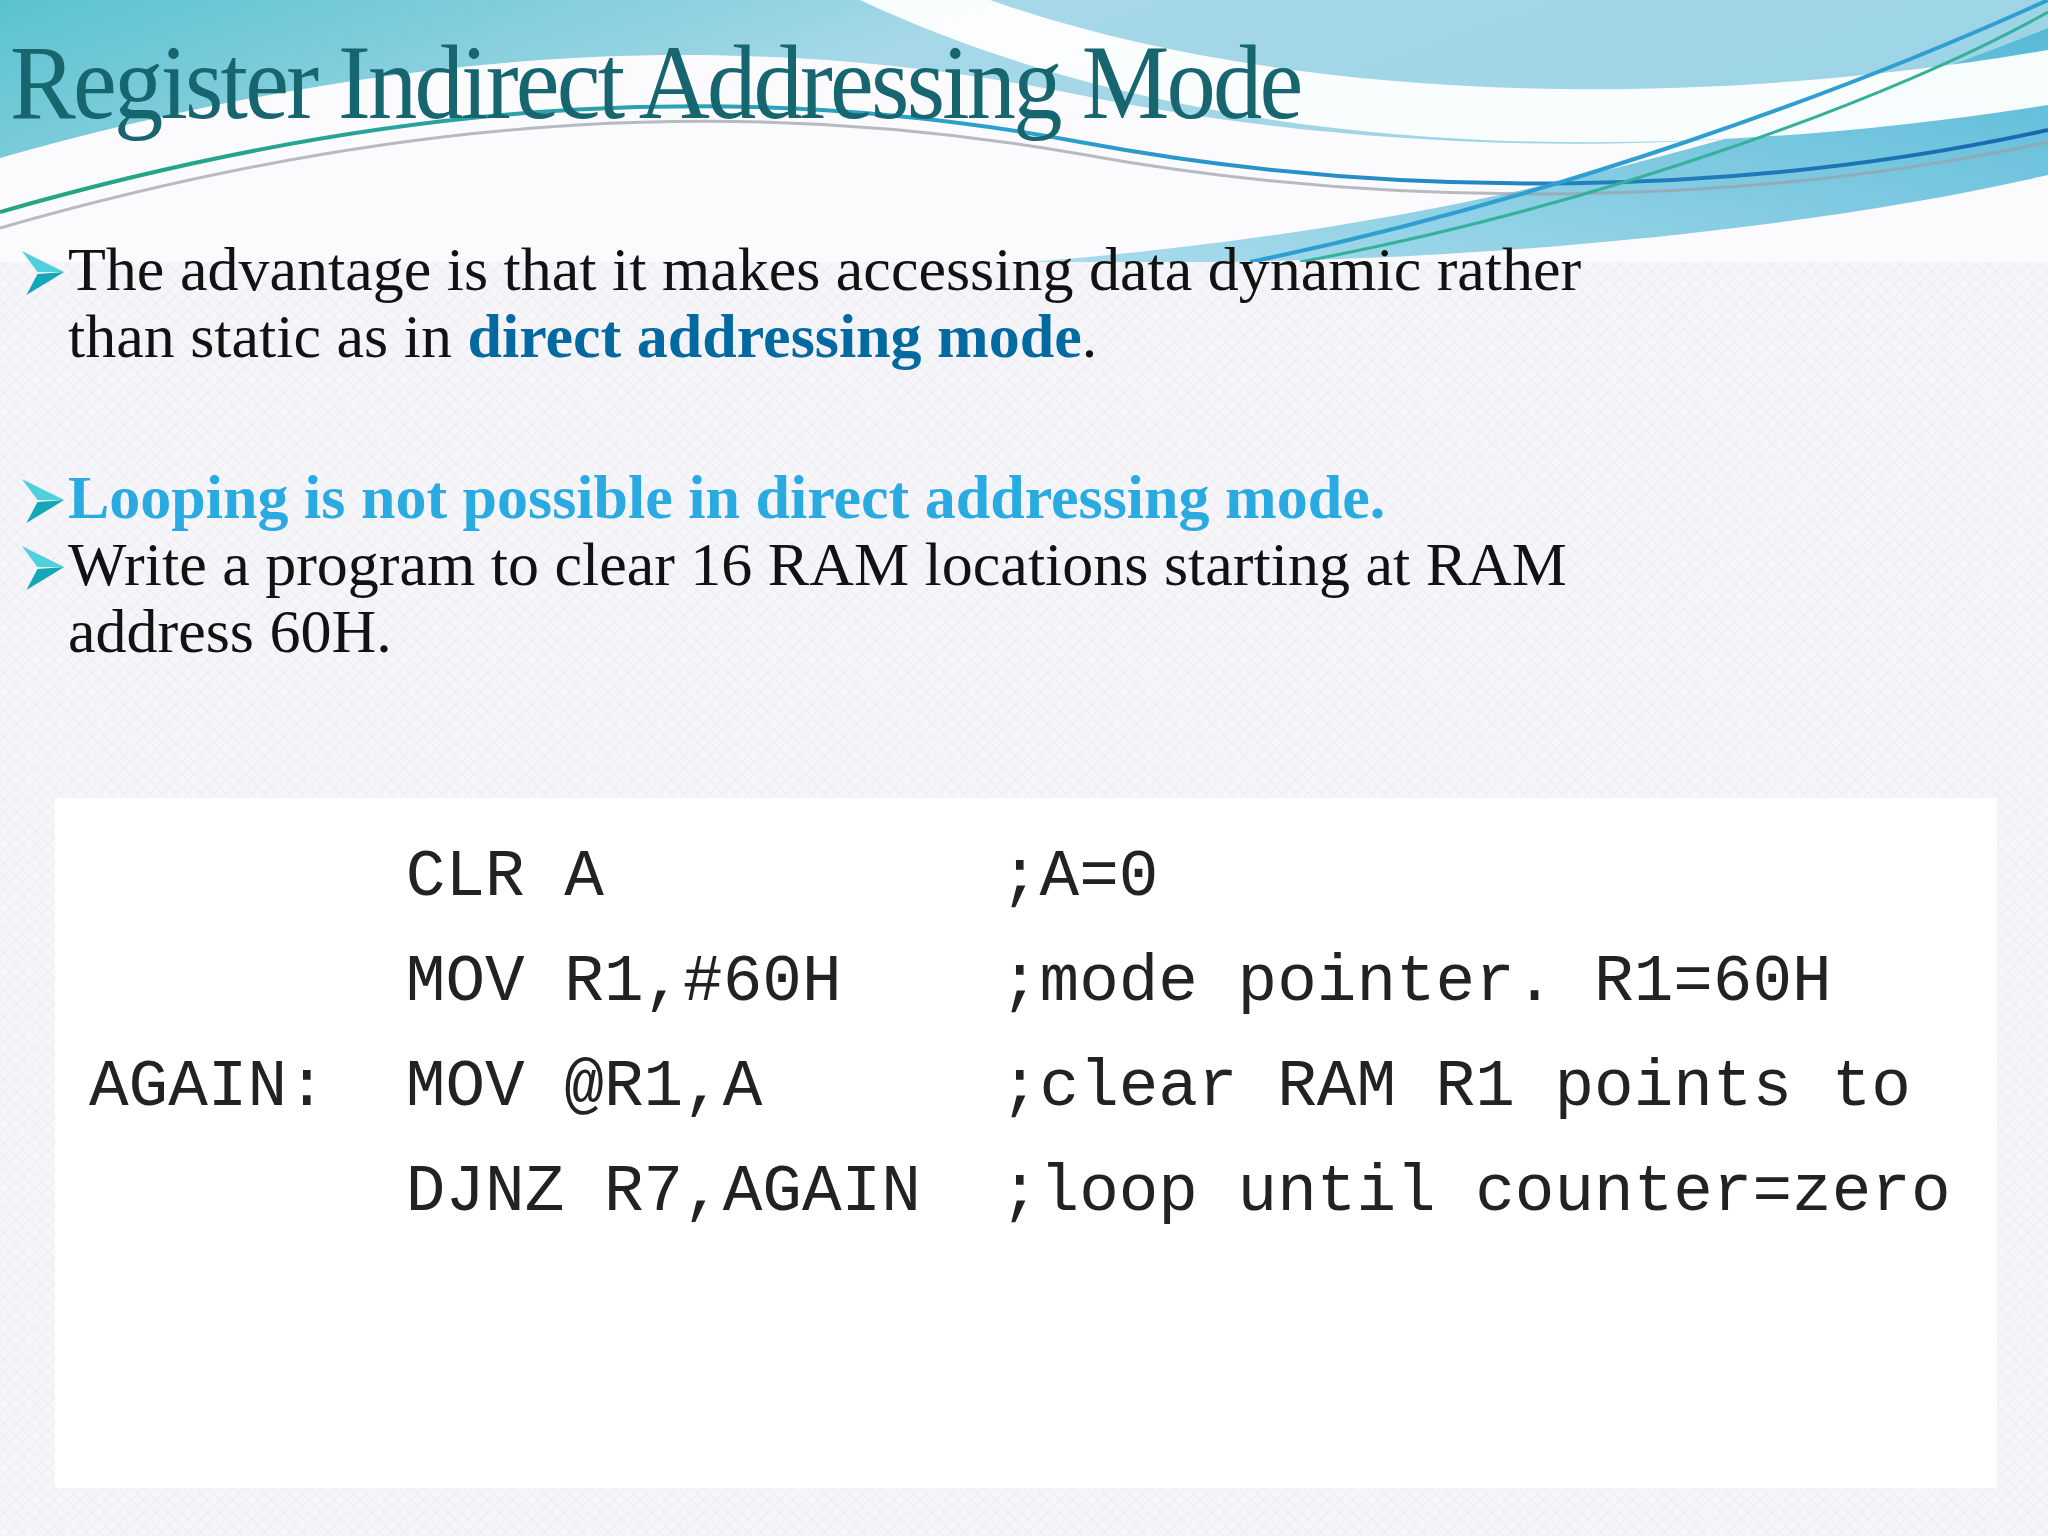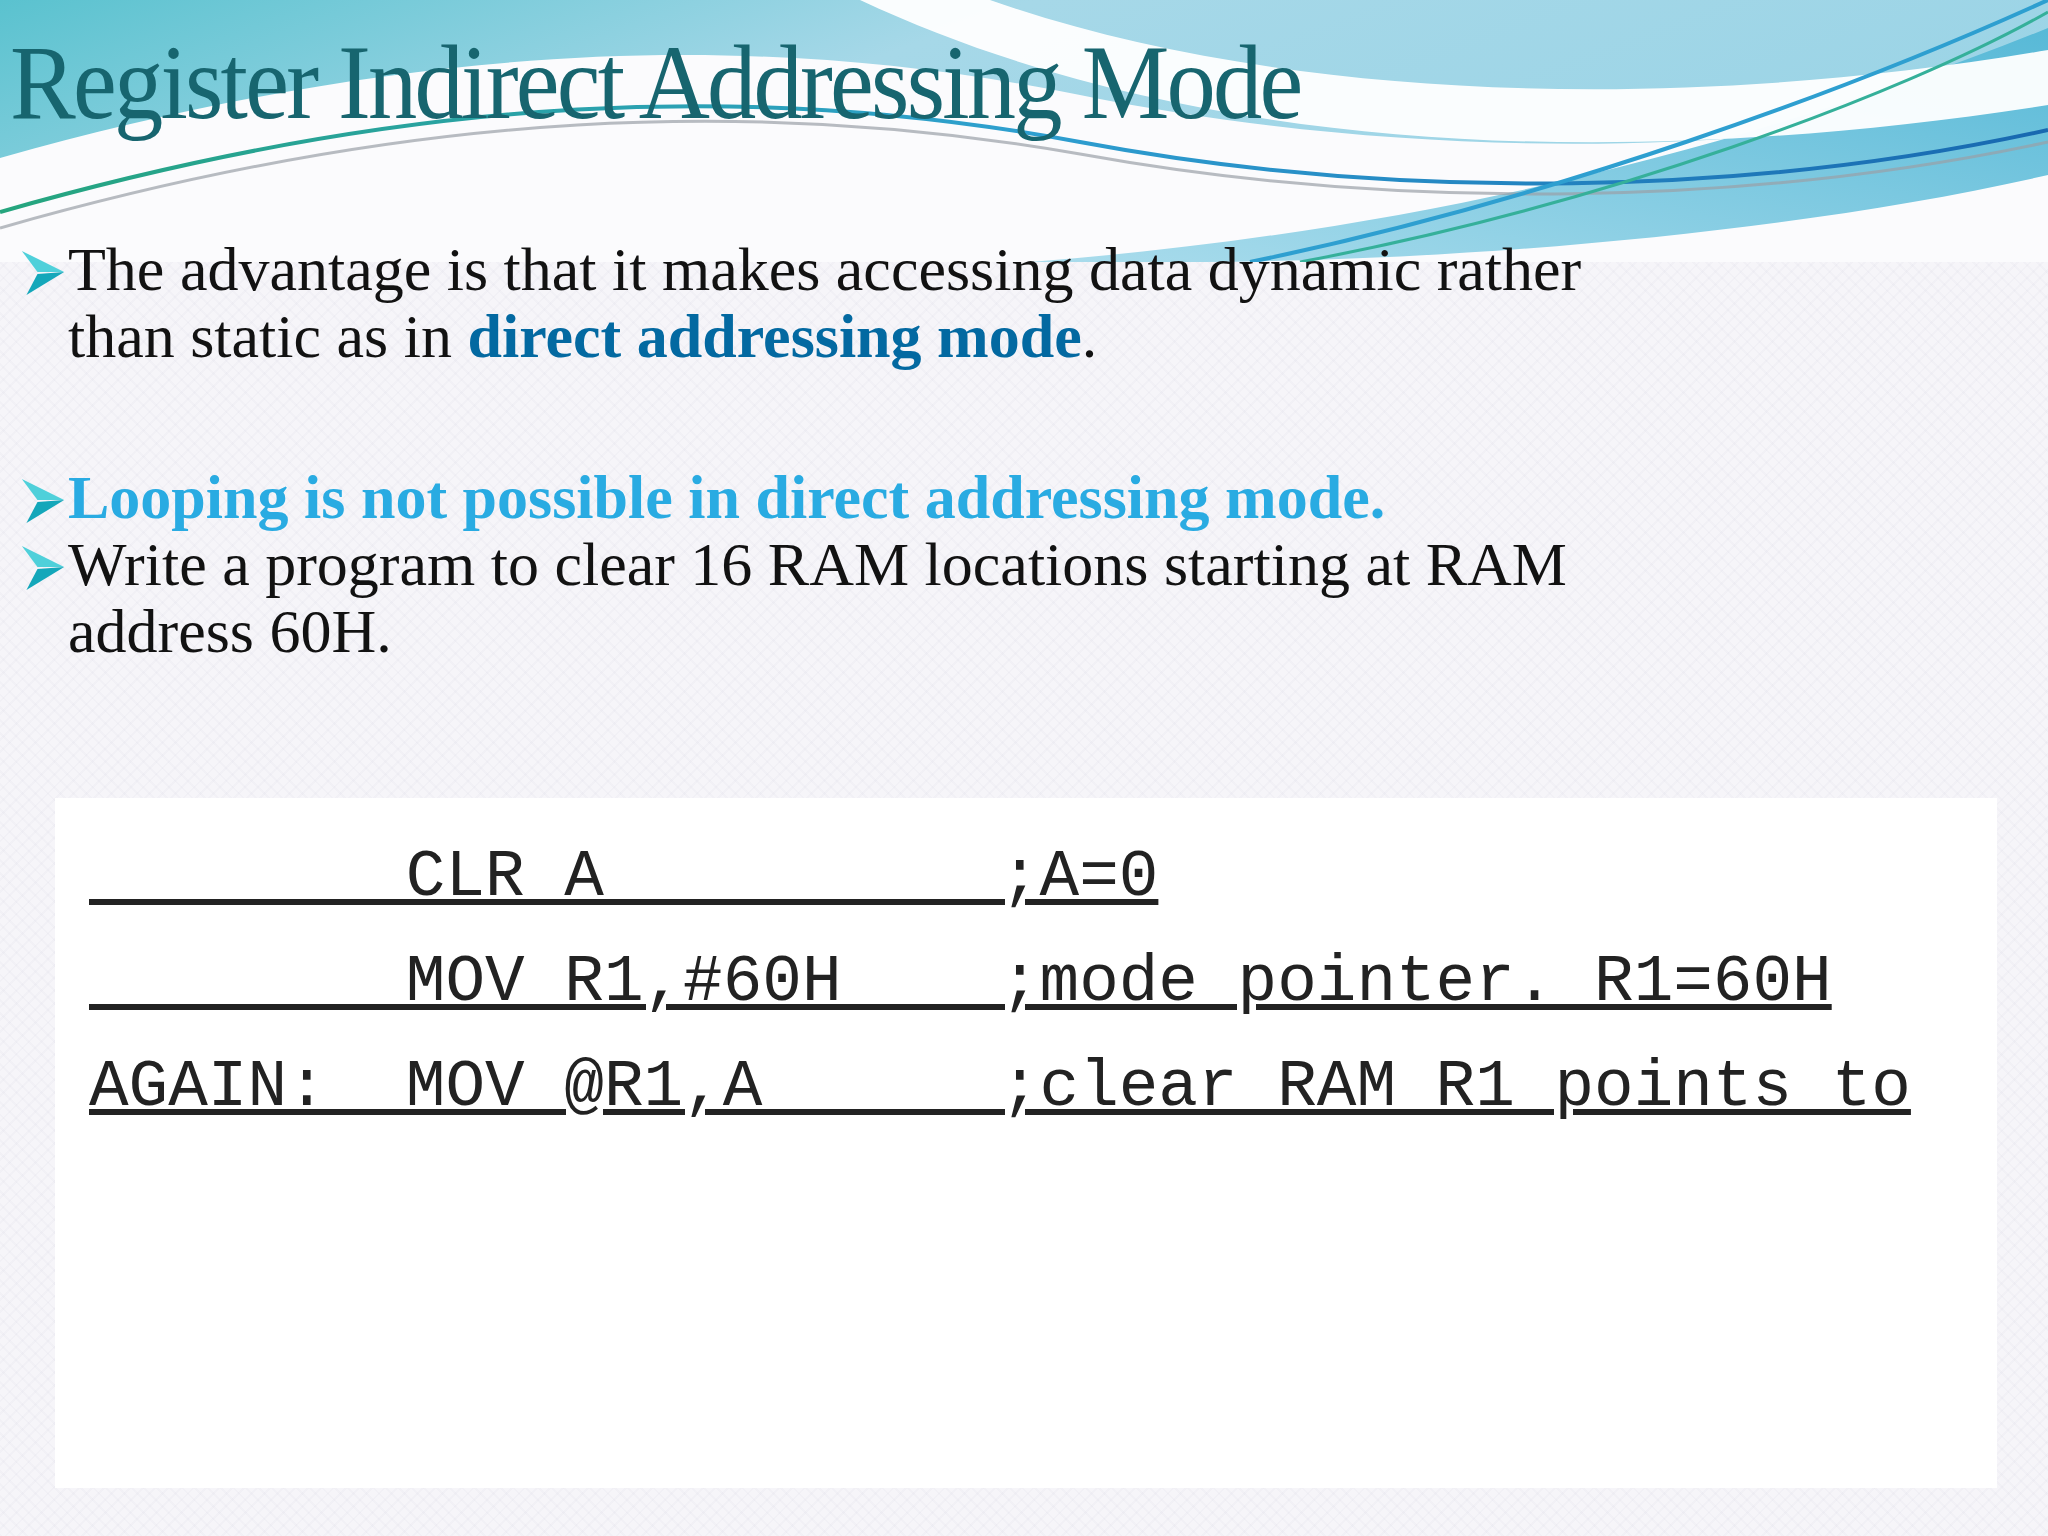--- a/index.html
+++ b/index.html
@@ -32,21 +32,21 @@
   .hl{color:#0369a1;font-weight:bold;}
   .cyan-line{color:#29abe2;font-weight:bold;}
 
   
   .code-box{
     position:absolute;left:55px;top:798px;width:1942px;height:690px;z-index:2;
     background:#ffffff;box-sizing:border-box;padding:27px 34px;
   }
   .code-line{
     font-family:"Liberation Mono","DejaVu Sans Mono",monospace;
-    font-size:66px;line-height:105px;color:#222222;white-space:pre;text-decoration:underline;
+    font-size:66px;line-height:105px;color:#222222;white-space:pre;
   }
 </style>
 </head>
 <body>
 
 <div class="slide">
 
   <svg class="header-waves" viewBox="0 0 2048 262" preserveAspectRatio="none" aria-hidden="true">
     <defs>
       <linearGradient id="gBase" x1="0" y1="0" x2="1" y2="0.35">
@@ -107,15 +107,16 @@
       <span class="btext">Write a program to clear 16 RAM locations starting at RAM
 address 60H.</span>
     </li>
 
   </ul>
 
   <div class="code-box">
     <div class="code-line">        CLR A          ;A=0</div>
     <div class="code-line">        MOV R1,#60H    ;mode pointer. R1=60H</div>
     <div class="code-line">AGAIN:  MOV @R1,A      ;clear RAM R1 points to</div>
+    <div class="code-line">        DJNZ R7,AGAIN  ;loop until counter=zero</div>
   </div>
 
 </div>
 
 </body></html>

